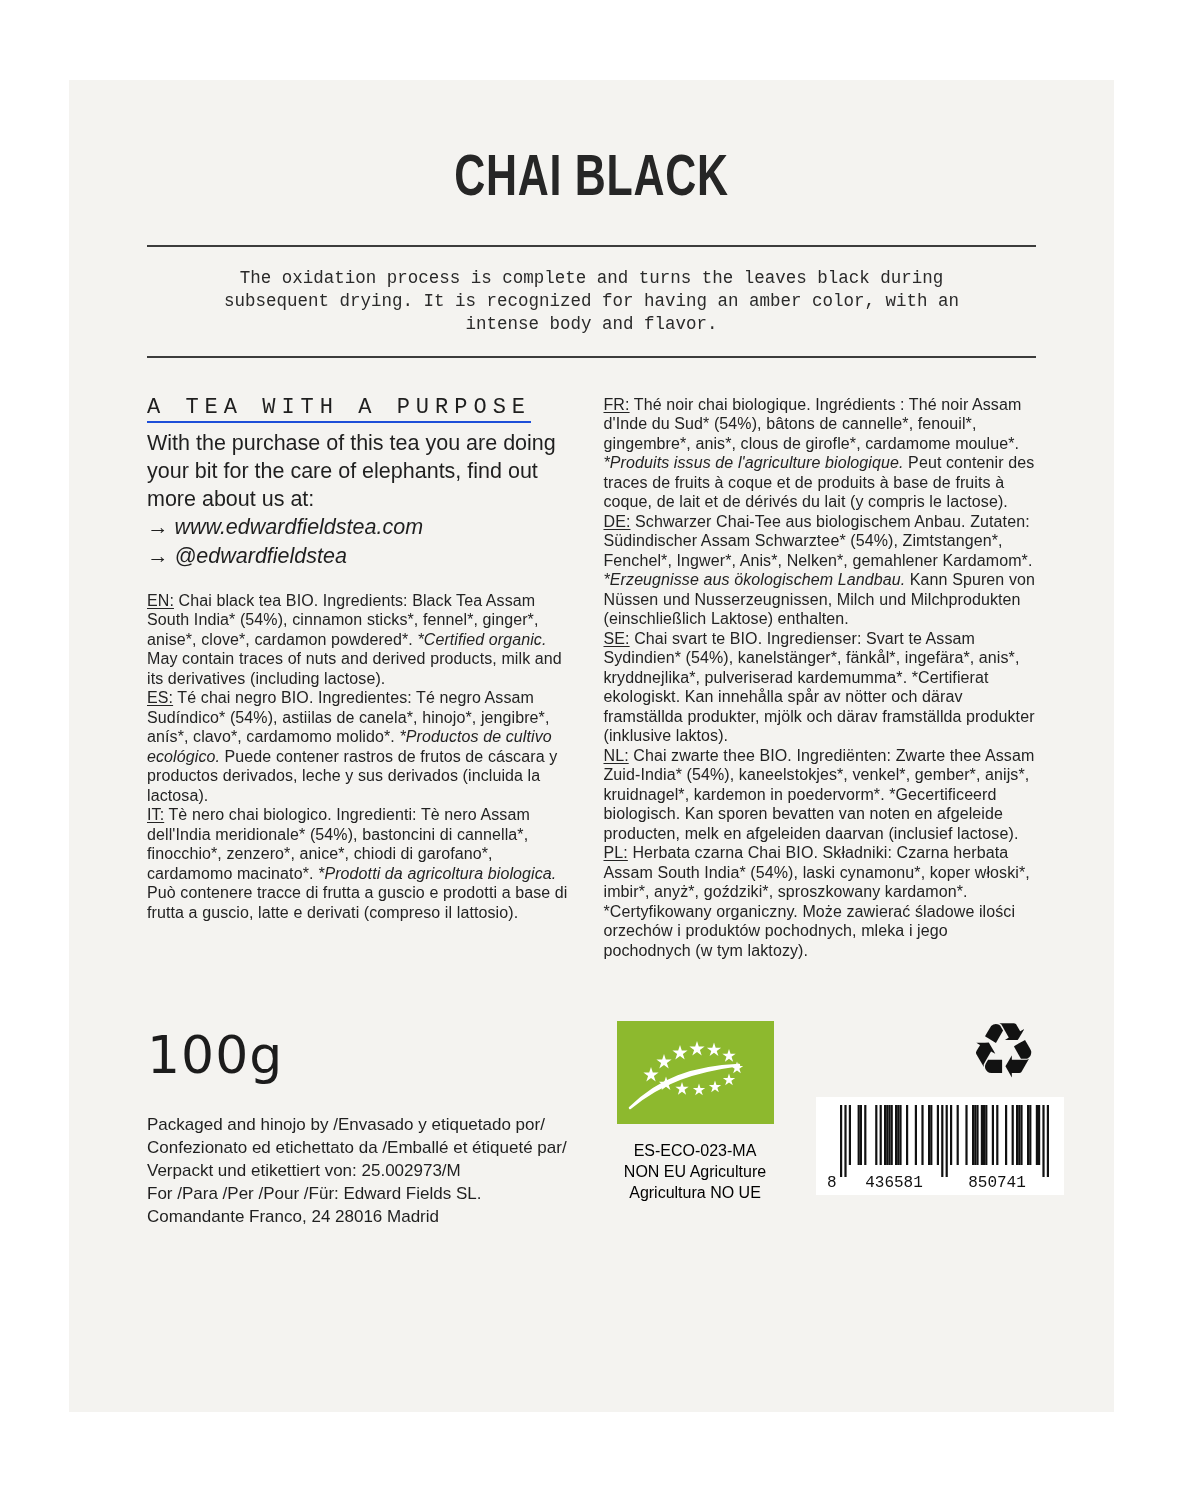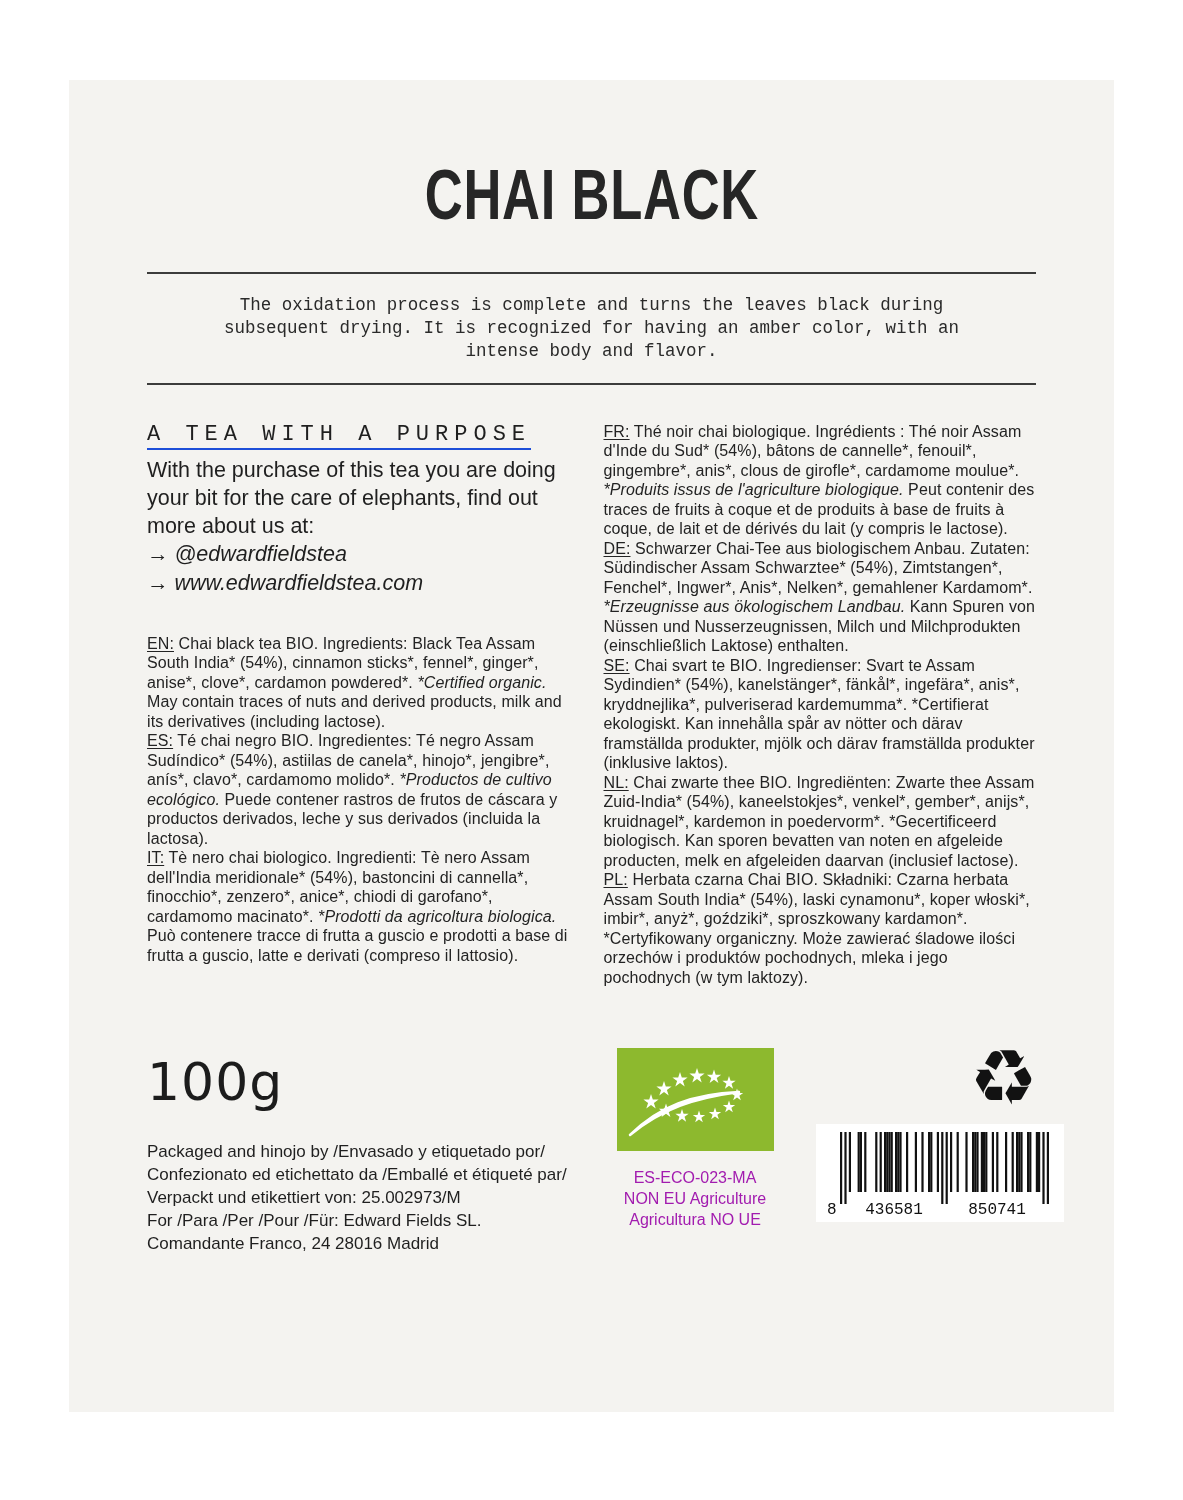--- a/index.html
+++ b/index.html
@@ -5,22 +5,22 @@
   html,body{margin:0;padding:0;background:#ffffff;}
   body{width:1183px;height:1500px;margin:0 auto;font-family:"Liberation Sans",sans-serif;color:#222;}
   .label{
     width:1045px;height:1332px;margin:80px auto 0 auto;
     background:#f4f3f0;
     box-sizing:border-box;
     padding:62px 78px 0 78px;
   }
   
   .title{
-    margin:12px;text-align:center;font-weight:700;color:#262626;
-    font-size:71px;line-height:1.15;letter-spacing:0px;margin-bottom:36px;
+    margin:0;text-align:center;font-weight:700;color:#262626;
+    font-size:58px;line-height:1.15;letter-spacing:0px;margin-bottom:36px;
   }
   .title .squeeze{display:inline-block;transform:scaleX(0.74);transform-origin:center;white-space:nowrap;letter-spacing:1px;}
   .rule{border:none;border-top:2px solid #3c3c3c;margin:0;}
   .subtitle{
     font-family:"Liberation Mono","DejaVu Sans Mono",monospace;
     font-size:17.5px;line-height:23px;color:#2a2a2a;
     text-align:center;max-width:780px;margin:20px auto;
   }
   
   .columns{display:flex;gap:24px;margin-top:37px;}
@@ -28,33 +28,33 @@
   .quote{font-style:italic;font-size:21.5px;line-height:28px;margin:0 0 26px 0;color:#1f1f1f;letter-spacing:0.2px;}
   .purpose-heading{
     font-family:"Liberation Mono","DejaVu Sans Mono",monospace;
     font-weight:400;font-size:22px;letter-spacing:6px;color:#1f1f1f;
     display:inline-block;border-bottom:2px solid #1d4ed8;padding-bottom:1px;
     margin:0 0 6px 0;white-space:nowrap;
   }
   .purpose-text{font-size:21.5px;line-height:28px;margin:0;color:#1f1f1f;}
   .link-line{font-size:21.5px;line-height:29px;margin:0;font-style:italic;color:#1f1f1f;}
   .link-line .arrow{font-style:normal;margin-right:6px;}
-  .ingredients{margin-top:36px;}
+  .ingredients{margin-top:20px;}
   .col.right .ingredients{margin-top:0;}
   .ing{font-size:16px;line-height:19.5px;margin:0;color:#232323;letter-spacing:0.1px;}
   .ing .lang{text-decoration:underline;text-underline-offset:2px;}
   .ing em{font-style:italic;}
   
   .bottom{position:relative;height:250px;margin-top:65px;}
   .weight{font-family:"DejaVu Sans",sans-serif;font-size:52px;font-weight:400;color:#1c1c1c;position:absolute;left:0;top:0;letter-spacing:1px;}
   .packaging{position:absolute;left:0;top:88px;}
   .packaging p{margin:0;font-size:17px;line-height:23px;color:#1f1f1f;}
   .organic{position:absolute;left:462px;top:-4px;width:172px;text-align:center;}
   .organic svg{display:block;margin:0 auto;}
-  .organic-captions{margin-top:16px;font-size:16px;line-height:21px;color:#a21caf;}
+  .organic-captions{margin-top:16px;font-size:16px;line-height:21px;color:#000000;}
   .organic-captions div{white-space:nowrap;}
   .barcode-block{position:absolute;right:-28px;top:-12px;width:248px;}
   .recycle{font-family:"DejaVu Sans",sans-serif;font-size:76px;line-height:76px;color:#121212;text-align:right;padding-right:26px;height:80px;}
   .barcode-box{background:#ffffff;padding:6px 8px 4px 8px;margin-top:4px;}
   .barcode-box svg{display:block;}
 </style>
 </head>
 <body>
 
 <div class="label">
@@ -64,22 +64,22 @@
   <hr class="rule">
   <p class="subtitle">The oxidation process is complete and turns the leaves black during subsequent drying. It is recognized for having an amber color, with an intense body and flavor.</p>
   <hr class="rule">
 
   <div class="columns">
     <div class="col left">
 
       <h2 class="purpose-heading">A TEA WITH A PURPOSE</h2>
       <p class="purpose-text">With the purchase of this tea you are doing your bit for the care of elephants, find out more about us at:</p>
 
+      <p class="link-line"><span class="arrow">→</span><span>www.edwardfieldstea.com</span></p>
       <p class="link-line"><span class="arrow">→</span><span>@edwardfieldstea</span></p>
-      <p class="link-line"><span class="arrow">→</span><span>www.edwardfieldstea.com</span></p>
 
       <div class="ingredients">
         <p class="ing"><span class="lang">EN:</span> <span>Chai black tea BIO. Ingredients: Black Tea Assam South India* (54%), cinnamon sticks*, fennel*, ginger*, anise*, clove*, cardamon powdered*. </span><em>*Certified organic.</em><span> May contain traces of nuts and derived products, milk and its derivatives (including lactose).</span></p>
         <p class="ing"><span class="lang">ES:</span> <span>Té chai negro BIO. Ingredientes: Té negro Assam Sudíndico* (54%), astiilas de canela*, hinojo*, jengibre*, anís*, clavo*, cardamomo molido*. </span><em>*Productos de cultivo ecológico.</em><span> Puede contener rastros de frutos de cáscara y productos derivados, leche y sus derivados (incluida la lactosa).</span></p>
         <p class="ing"><span class="lang">IT:</span> <span>Tè nero chai biologico. Ingredienti: Tè nero Assam dell'India meridionale* (54%), bastoncini di cannella*, finocchio*, zenzero*, anice*, chiodi di garofano*, cardamomo macinato*. </span><em>*Prodotti da agricoltura biologica.</em><span> Può contenere tracce di frutta a guscio e prodotti a base di frutta a guscio, latte e derivati (compreso il lattosio).</span></p>
       </div>
     </div>
 
     <div class="col right">
       <div class="ingredients">

